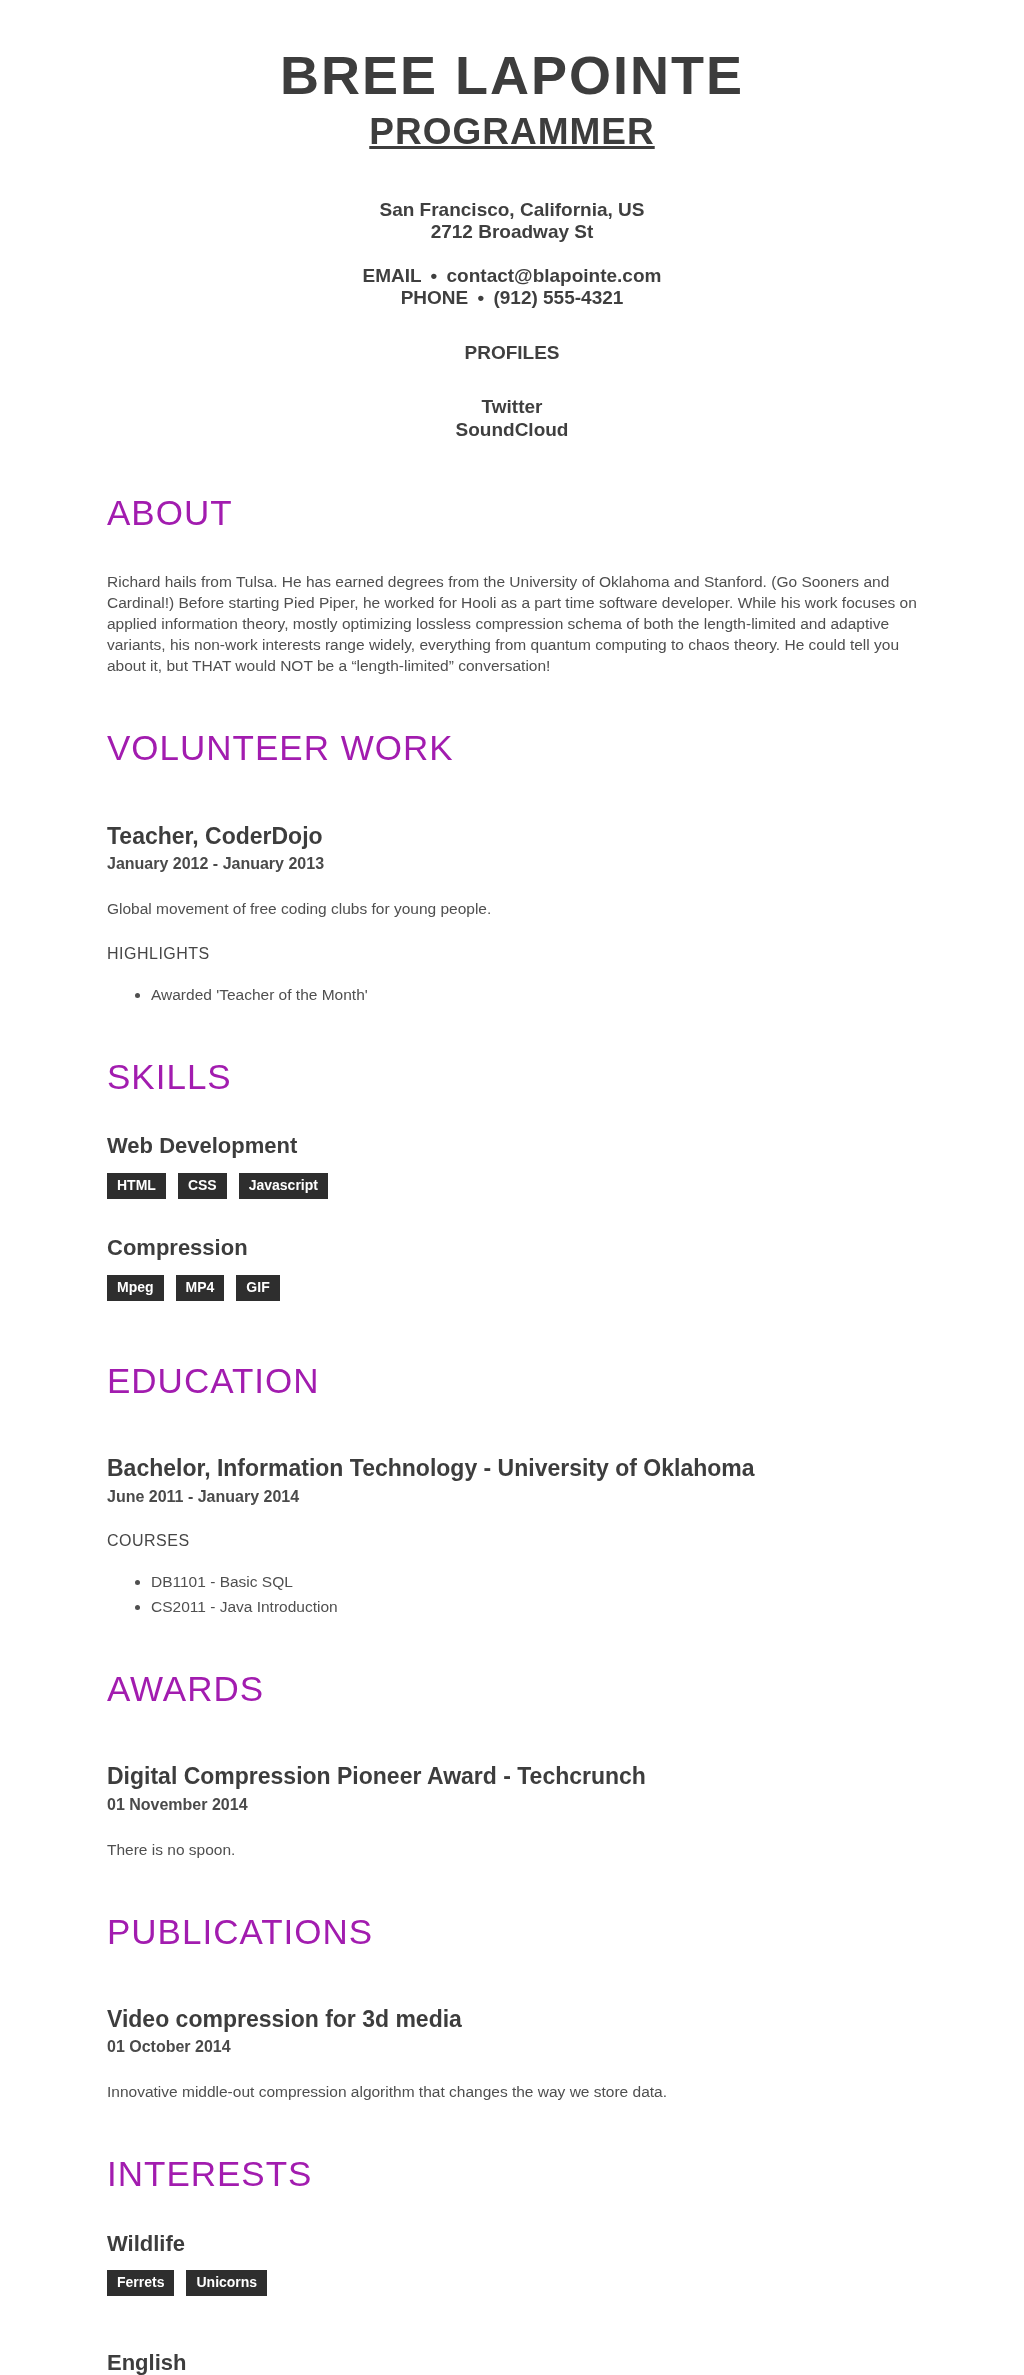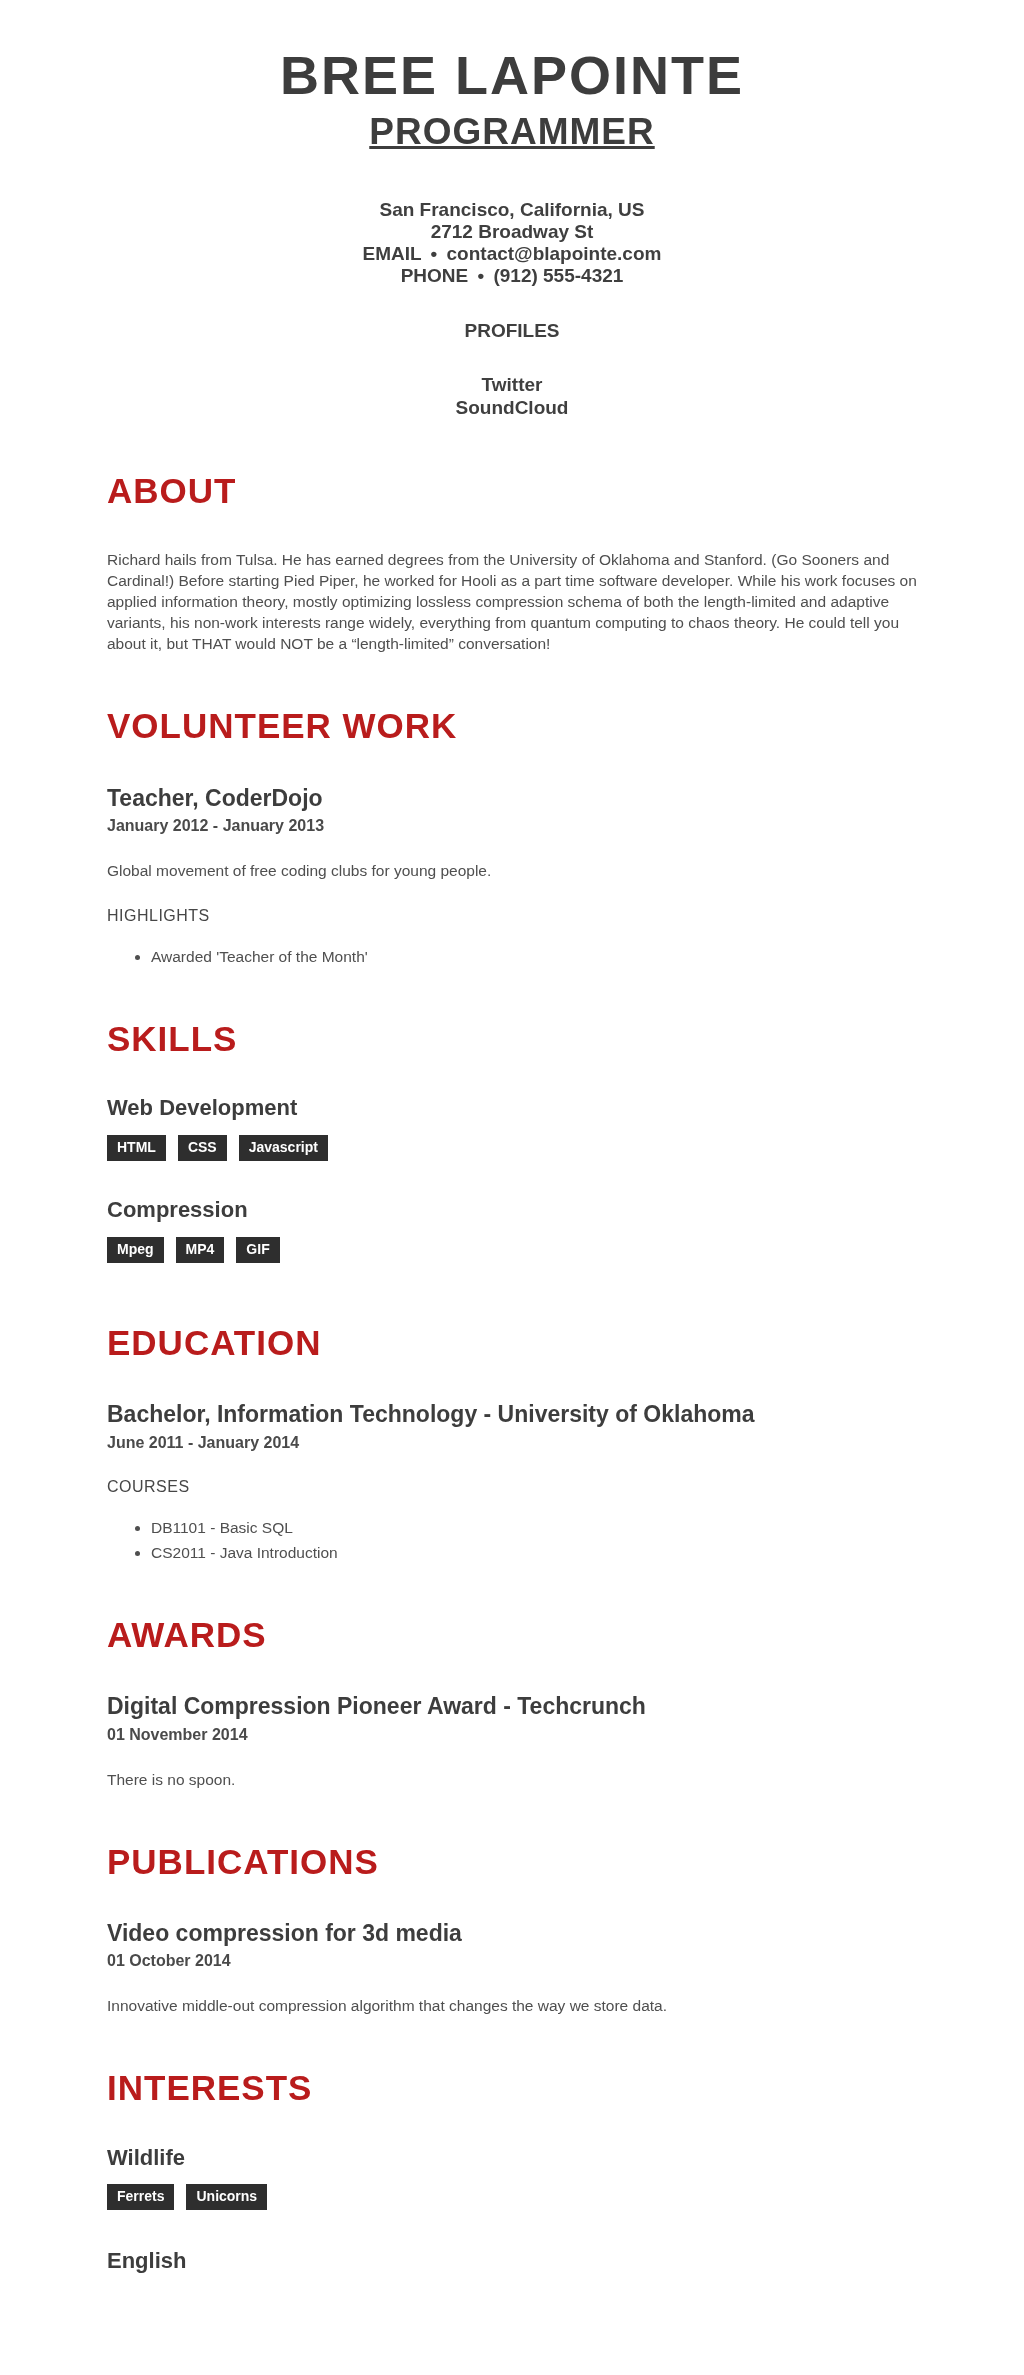--- a/index.html
+++ b/index.html
@@ -34,47 +34,47 @@
     line-height: 1.1;
     text-decoration: underline;
   }
   .contact {
     margin-top: 46px;
     font-size: 19px;
     font-weight: 700;
     line-height: 22px;
     color: #3f3f3f;
   }
-  .contact-group + .contact-group { }
+  .contact-group + .contact-group { margin-top: 22px; }
   .contact a { color: inherit; text-decoration: none; }
   .profiles-label {
     margin-top: 33px;
     font-size: 19px;
     font-weight: 700;
     color: #3f3f3f;
   }
   .profiles { margin-top: 31px; font-size: 19px; font-weight: 700; line-height: 23px; color: #3f3f3f; }
   .profile-link { display: block; color: inherit; text-decoration: none; cursor: pointer; }
 
   
   .section-title {
     margin: 52px 0 0;
     font-size: 35px;
-    font-weight: 700;
+    font-weight: 400;
     letter-spacing: 1px;
     line-height: 1.15;
-    color: #b91c1c;
+    color: #a21caf;
   }
   .about-text, .item-summary, .bullets li, .quote-text {
     font-size: 15.5px;
     line-height: 21px;
     color: #4f4f4f;
   }
   .about-text { margin: 38px 0 0; max-width: 810px; }
-  .item { margin-top: 38px; }
+  .item { margin-top: 54px; }
   .item-title {
     margin: 0;
     font-size: 23px;
     font-weight: 700;
     color: #3d3d3d;
     line-height: 1.2;
   }
   .item-dates {
     margin: 5px 0 0;
     font-size: 16px;

